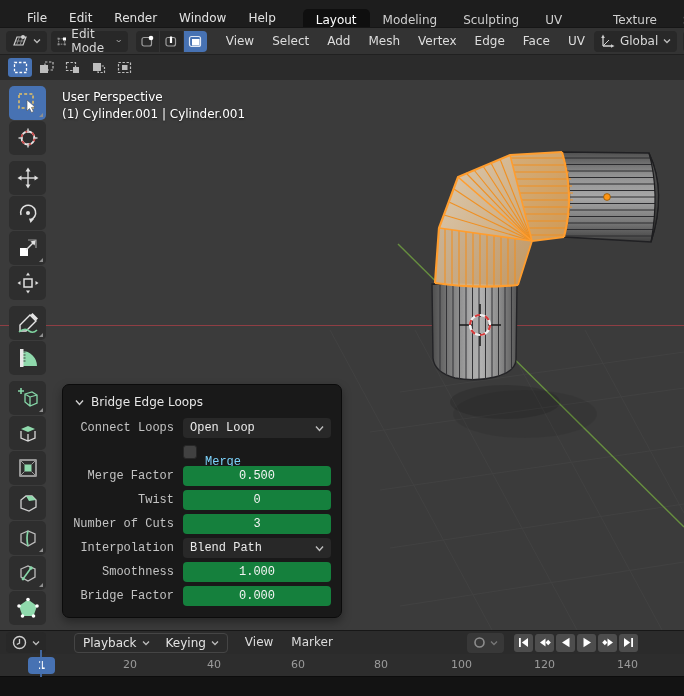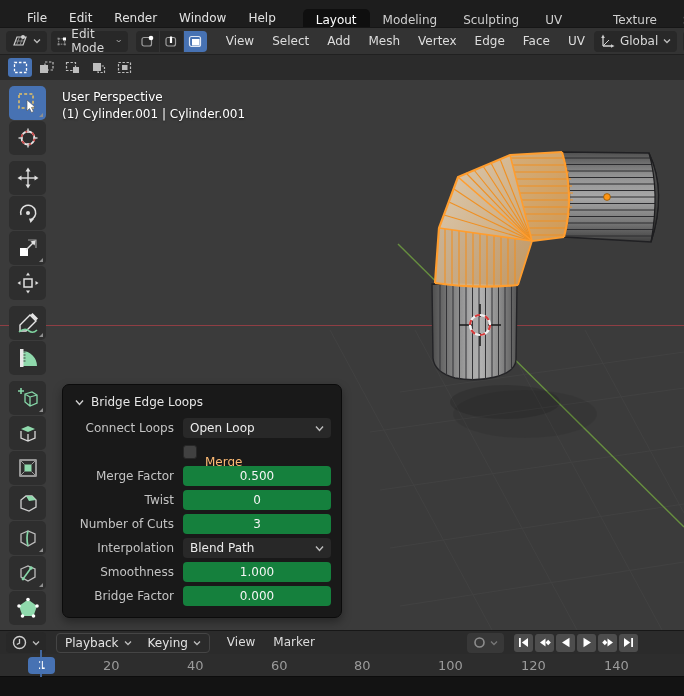--- a/index.html
+++ b/index.html
@@ -49,48 +49,48 @@
     border-radius:5px; display:flex; align-items:center; justify-content:center; }
   .tool.active{ background:#4772b3; }
   .tool.gap{ margin-top:6px; }
   .tool.corner::after{ content:""; position:absolute; right:3px; bottom:3px;
     border-left:4px solid transparent; border-bottom:4px solid #8f8f8f; }
   
   .op-panel{ position:absolute; left:62px; top:304px; width:280px;
     background:rgba(24,24,24,.97); border:1px solid #0b0b0b; border-radius:7px;
     padding:8px 10px 10px 10px; box-shadow:0 4px 10px rgba(0,0,0,.35); }
   .op-head{ display:flex; align-items:center; gap:7px; color:#e6e6e6; padding:2px 0 6px 2px;}
-  .prow{ display:flex; align-items:center; height:22px; margin-top:2px; }
+  .prow{ display:flex; align-items:center; height:22px; margin-top:2px;font-family:Liberation Mono, monospace; }
   .plabel{ width:110px; text-align:right; padding-right:9px; color:#c3c3c3; white-space:nowrap;}
   .pctl{ flex:1; display:flex; align-items:center; }
   .dropdown{ flex:1; height:20px; background:#282828; border-radius:4px; display:flex;
     align-items:center; padding:0 7px; color:#ebebeb; gap:20px;}
   .dropdown .dd-label{ flex:1; text-align:left; }
   .numfield{ flex:1; height:20px; background:#15803d; border-radius:4px; color:#f4f4f4;
     text-align:center; line-height:20px; }
   .checkbox{ width:14px; height:14px; background:#414141; border:1px solid #272727;
     border-radius:3px; margin-right:8px; }
-  .cblabel{ color:#fdba74;margin-top:20px; }
+  .cblabel{ color:#7dd3fc;margin-top:20px; }
   
   .timeline{ position:absolute; top:630px; left:0; right:0; height:66px; background:#141414; }
   .tl-header{ position:absolute; top:0; left:0; right:0; height:24px; background:#2b2b2b;
     border-top:1px solid #171717; display:flex; align-items:center; }
   .pop-group{ display:flex; align-items:center; border:1px solid #454545; border-radius:4px;
-    height:20px; margin-left:6px; }
+    height:20px; margin-left:24px; }
   .pop{ display:flex; align-items:center; gap:5px; padding:0 8px; height:20px; color:#e3e3e3;}
   .tl-right{ margin-left:auto; display:flex; align-items:center; gap:10px; margin-right:46px; }
   .rec-group{ display:flex; align-items:center; gap:4px; background:#383838;
     border-radius:4px; height:20px; padding:0 6px; }
   .play-group{ display:flex; gap:2px; }
   .pbtn{ width:19px; height:18px; background:#4d4d4d; border-radius:3px;
     display:flex; align-items:center; justify-content:center; }
   .ruler{ position:absolute; top:24px; left:0; right:0; height:23px; background:#2d2d2d;
     border-bottom:1px solid #0c0c0c; }
-  .tick{ position:absolute; top:4px; width:34px; text-align:left;
-    color:#9b9b9b; font-size:13px; }
+  .tick{ position:absolute; top:4px; width:34px; text-align:right;
+    color:#9b9b9b; font-size:11px; }
   .frame-badge{ position:absolute; left:28px; top:3px; width:27px; height:17px;
     background:#4772b3; border-radius:4px; color:#fff; font-size:11px; font-weight:bold;
     text-align:center; line-height:17px; }
   .playhead{ position:absolute; left:40px; top:20px; width:2px; height:46px;
     background:#4772b3; opacity:.85; }
   .track{ position:absolute; top:47px; left:0; right:0; bottom:0; background:#131313; }
   svg{ display:block; }
 </style>
 </head>
 <body>

